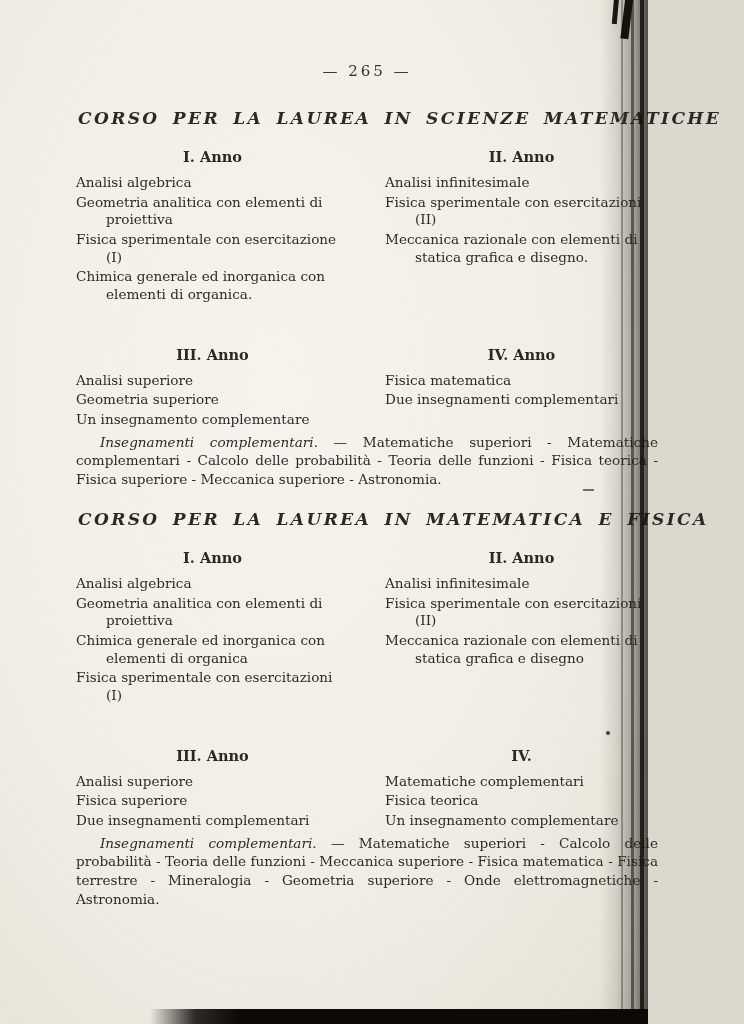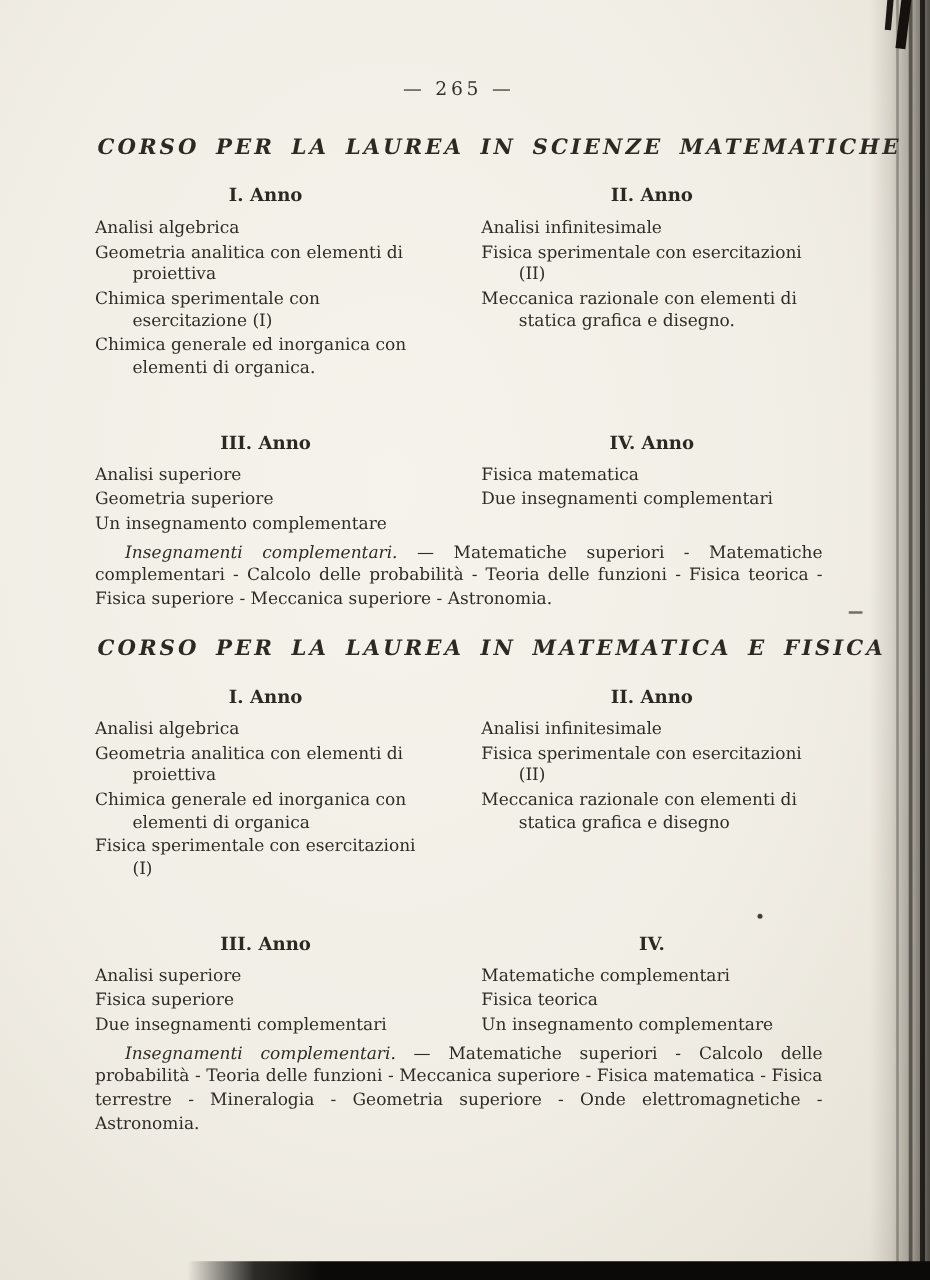--- a/index.html
+++ b/index.html
@@ -2,21 +2,21 @@
 <html><head>
 <meta charset="utf-8">
 <style>
   html, body { margin: 0; padding: 0; }
   body {
     width: 744px; height: 1024px; overflow: hidden;
     background: #dcd8cd;
     font-family: "DejaVu Serif", serif;
   }
   .scan-root {
-    position: relative; width: 744px; height: 1024px;
+    position: relative; width: 648px; height: 1024px;
     background: radial-gradient(ellipse at 42% 38%, #f6f3ec 0%, #f1eee6 55%, #e7e3d8 90%, #ddd8cc 100%);
     color: #2e2b26;
   }
   .page {
     position: relative;
     padding: 62px 86px 24px 76px;
     box-sizing: border-box;
     width: 744px; height: 1024px;
   }
   .page-number {
@@ -105,21 +105,21 @@
 
     <h1 class="course-title">CORSO PER LA LAUREA IN SCIENZE MATEMATICHE</h1>
 
     <div class="years-grid">
       <div class="year-block">
         <h2 class="year-heading">I. Anno</h2>
         <div class="course-list">
 
         <p class="course-item">Analisi algebrica</p>
             <p class="course-item">Geometria analitica con elementi di proiettiva</p>
-            <p class="course-item">Chimica sperimentale con esercitazione (I)</p>
+            <p class="course-item">Fisica sperimentale con esercitazione (I)</p>
             <p class="course-item">Chimica generale ed inorganica con elementi di organica.</p>
           </div>
       </div>
       <div class="year-block">
         <h2 class="year-heading">II. Anno</h2>
         <div class="course-list">
 
         <p class="course-item">Analisi infinitesimale</p>
             <p class="course-item">Fisica sperimentale con esercitazioni (II)</p>
             <p class="course-item">Meccanica razionale con elementi di statica grafica e disegno.</p>

